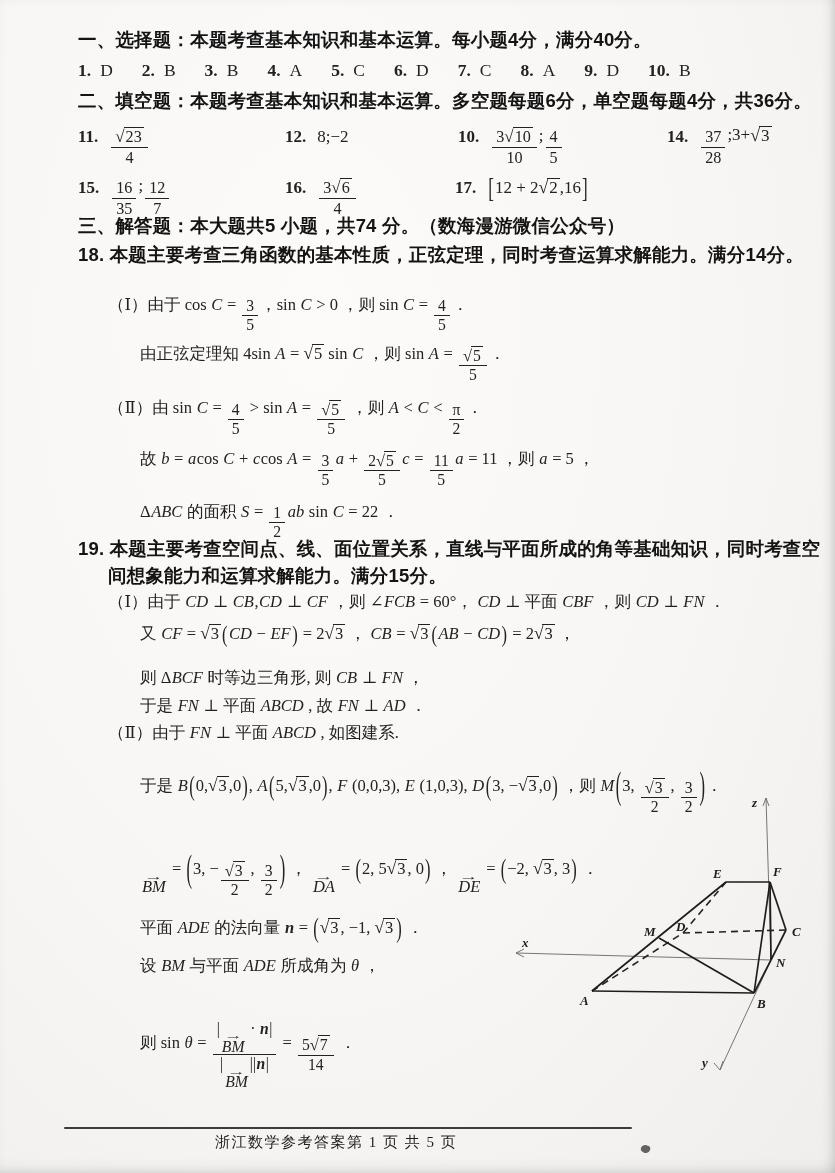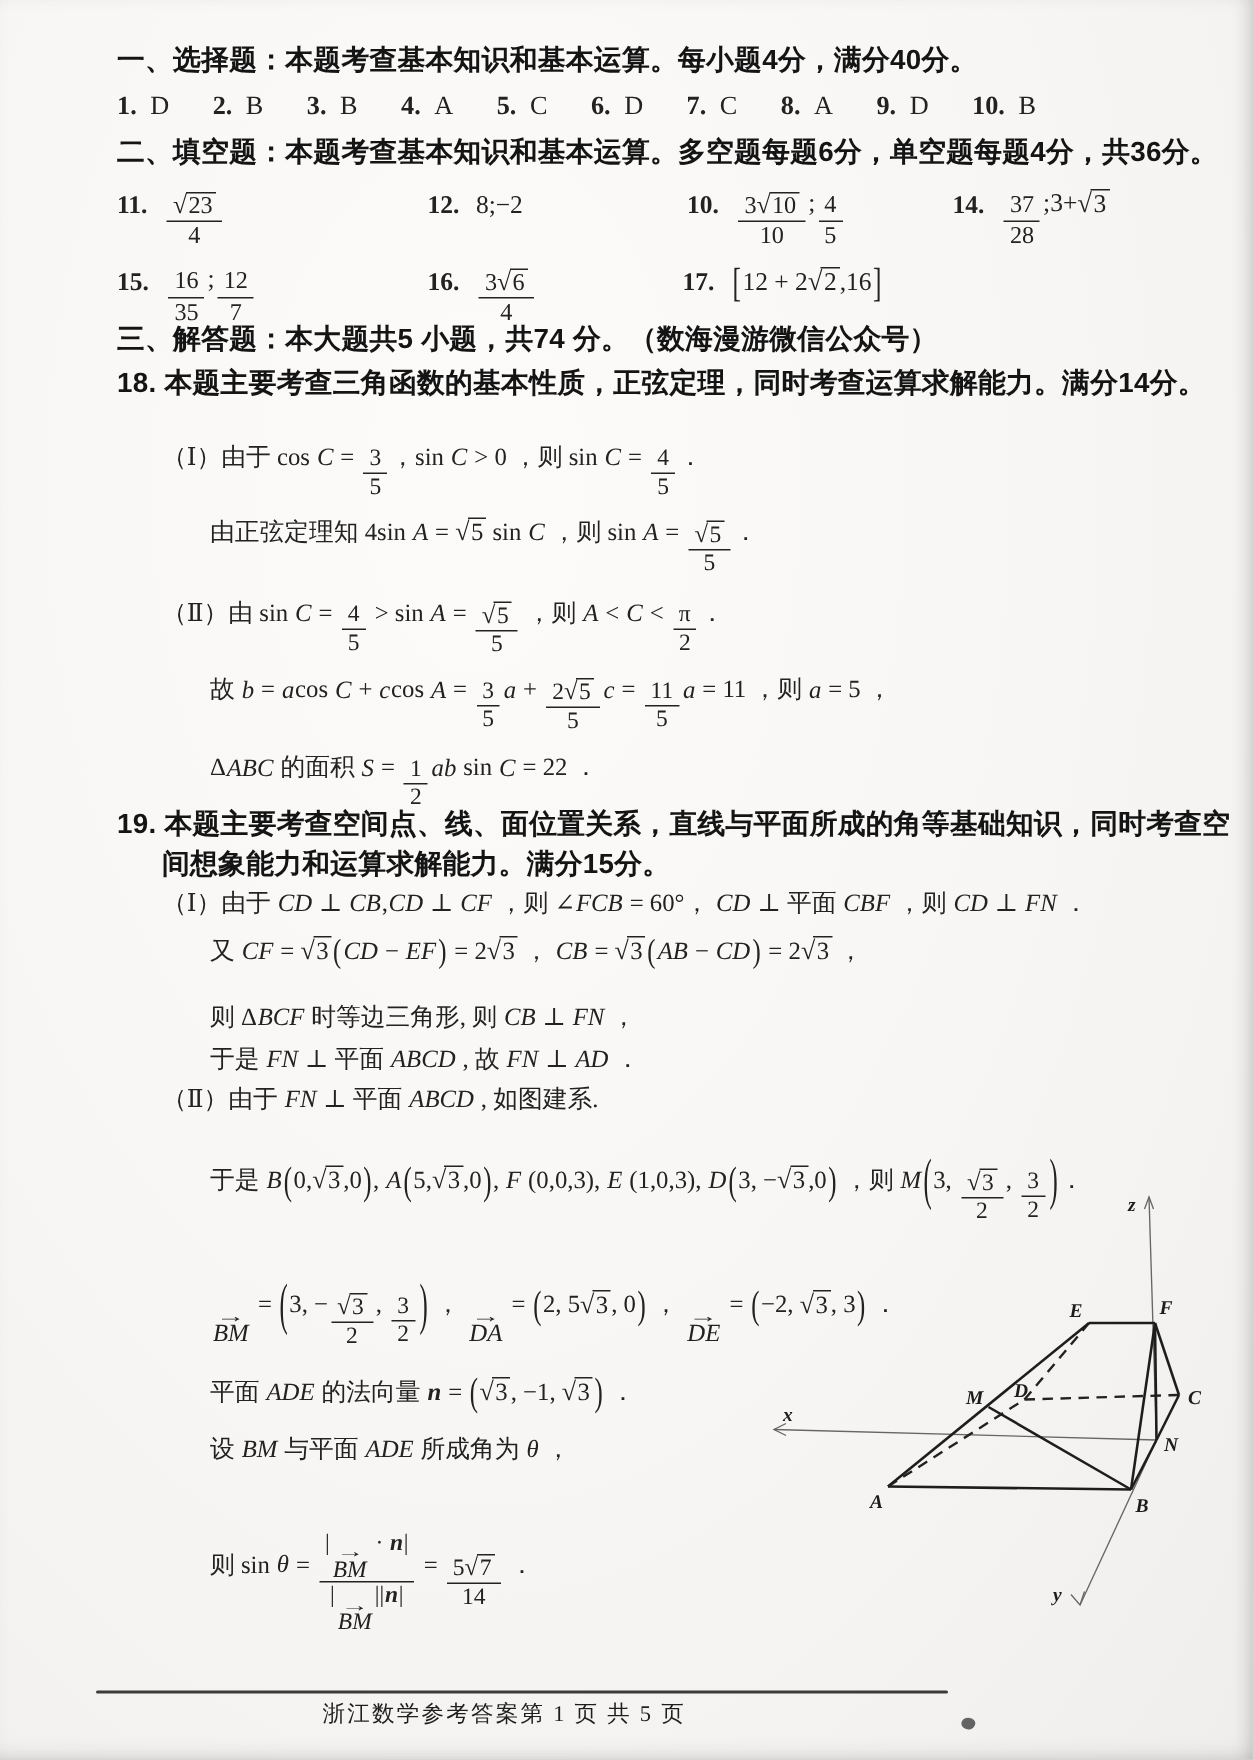--- a/index.html
+++ b/index.html
@@ -108,21 +108,21 @@
       <span class="fmath"><span class="fr"><span class="nu"><span class="sq"><span class="sg">√</span><span class="rc"><span class="mt">23</span></span></span></span><span class="de"><span class="mt">4</span></span></span></span>
     </div>
   <div class="fi" style="left:285px;top:110px;height:54px">
       <b class="fno">12.</b>
       <span class="fmath"><span class="mt">8;−2</span></span>
     </div>
   <div class="fi" style="left:458px;top:110px;height:54px">
       <b class="fno">10.</b>
       <span class="fmath"><span class="fr"><span class="nu"><span class="mt">3</span><span class="sq"><span class="sg">√</span><span class="rc"><span class="mt">10</span></span></span></span><span class="de"><span class="mt">10</span></span></span><span class="mt">;</span><span class="fr"><span class="nu"><span class="mt">4</span></span><span class="de"><span class="mt">5</span></span></span></span>
     </div>
-  <div class="fi" style="left:635px;top:110px;height:54px">
+  <div class="fi" style="left:667px;top:110px;height:54px">
       <b class="fno">14.</b>
       <span class="fmath"><span class="fr"><span class="nu"><span class="mt">37</span></span><span class="de"><span class="mt">28</span></span></span><span class="mt">;3+</span><span class="sq"><span class="sg">√</span><span class="rc"><span class="mt">3</span></span></span></span>
     </div>
   <div class="fi" style="left:78px;top:162px;height:52px">
       <b class="fno">15.</b>
       <span class="fmath"><span class="fr"><span class="nu"><span class="mt">16</span></span><span class="de"><span class="mt">35</span></span></span><span class="mt">;</span><span class="fr"><span class="nu"><span class="mt">12</span></span><span class="de"><span class="mt">7</span></span></span></span>
     </div>
   <div class="fi" style="left:285px;top:162px;height:52px">
       <b class="fno">16.</b>
       <span class="fmath"><span class="fr"><span class="nu"><span class="mt">3</span><span class="sq"><span class="sg">√</span><span class="rc"><span class="mt">6</span></span></span></span><span class="de"><span class="mt">4</span></span></span></span>

